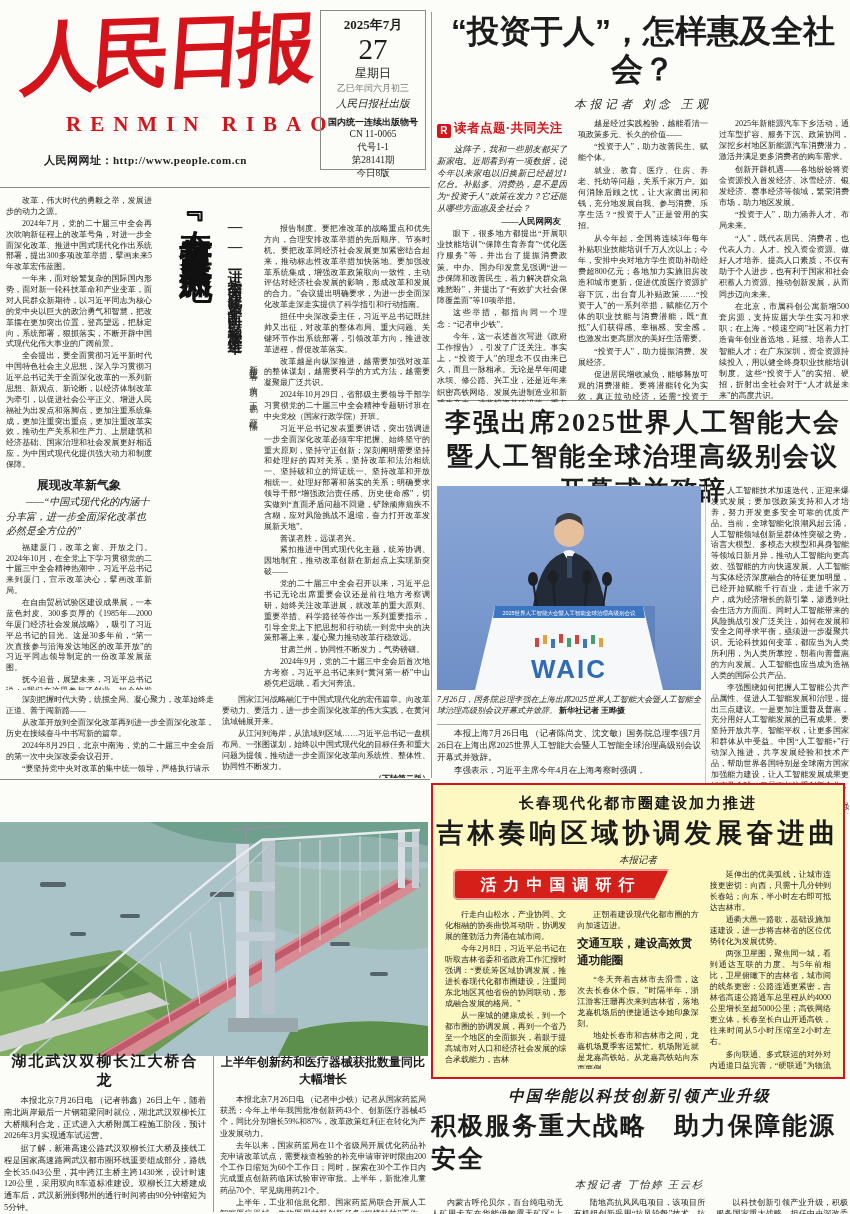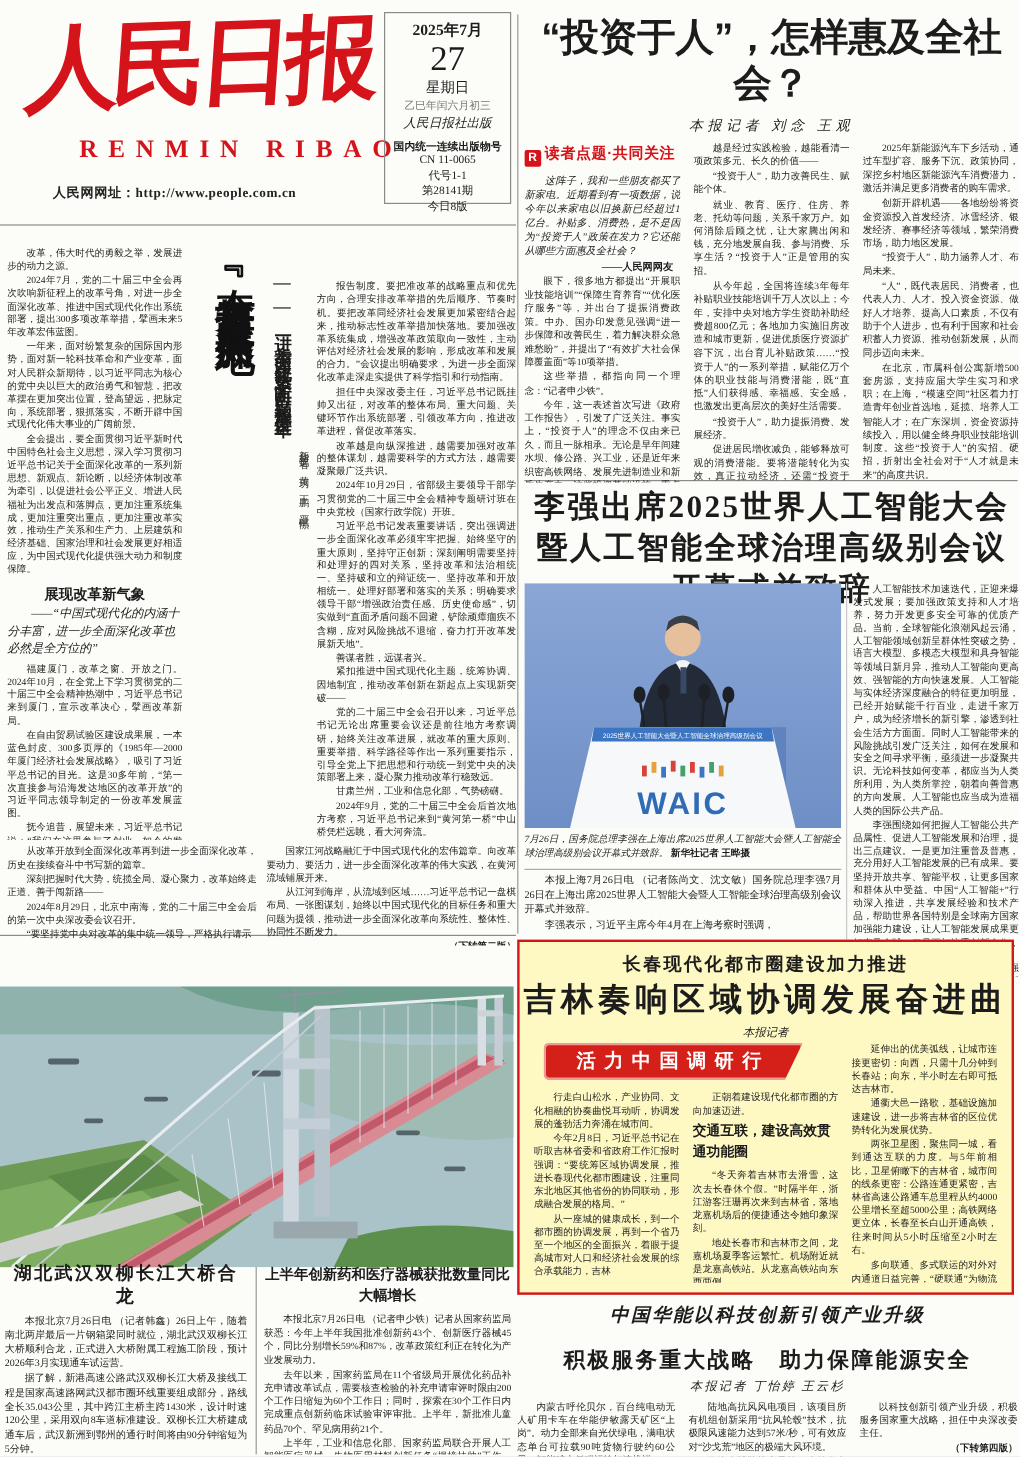--- a/index.html
+++ b/index.html
@@ -31,21 +31,21 @@
   .lead-byline{text-align:center;font-size:11.5px;margin:8px 0 6px 0;letter-spacing:4px;font-style:italic;}
   .lead-cols{display:flex;gap:11px;height:284px;overflow:hidden;}
   .lead-col{width:130px;font-size:8px;line-height:1.4;overflow:hidden;}
   .kicker{font-size:12.5px;font-weight:bold;color:#d5131a;margin:2px 0 6px 0;letter-spacing:.5px;}
   .kicker-icon{display:inline-block;width:14px;height:14px;background:#d5131a;color:#fff;
       text-align:center;line-height:14px;font-size:10px;border-radius:2px;margin-right:3px;
       font-family:"Liberation Sans",sans-serif;vertical-align:-2px;font-style:normal;}
   .reader-note p{font-style:italic;font-size:8.5px;}
   .reader-sig{text-align:right;font-weight:bold;font-size:8.5px;text-indent:0;padding-right:6px;}
   
-  #reform{left:6px;top:206px;width:424px;height:582px;}
+  #reform{left:6px;top:196px;width:424px;height:582px;}
   .rf-top{display:flex;height:494px;overflow:hidden;}
   .rf-col1{width:146px;font-size:8px;line-height:1.36;overflow:hidden;}
   .rf-sechead{font-weight:bold;font-size:12px;text-align:center;text-indent:0;margin:6px 0 2px 0;
       font-family:"Liberation Sans",sans-serif;}
   .rf-quote{font-style:italic;font-size:10px;line-height:1.45;text-indent:2em;margin-bottom:4px;}
   .rf-vtitle{width:62px;writing-mode:vertical-rl;text-orientation:upright;font-size:33px;font-weight:bold;
       font-family:"Liberation Sans",sans-serif;letter-spacing:4px;margin:4px 2px 0 4px;color:#111;}
   .rf-vsub{width:24px;writing-mode:vertical-rl;text-orientation:upright;font-size:14.5px;font-weight:bold;
       padding-top:22px;letter-spacing:4px;}
   .rf-vbyline{width:16px;writing-mode:vertical-rl;text-orientation:upright;font-size:8.5px;color:#333;
@@ -85,21 +85,21 @@
   .bn-headline{font-size:15px;font-weight:bold;text-align:center;letter-spacing:2px;margin:2px 0 5px 0;
       font-family:"Liberation Sans",sans-serif;}
   #bridge-news p{font-size:8.3px;line-height:1.42;}
   #pharma{left:220px;top:1050px;width:206px;height:162px;overflow:hidden;}
   .ph-headline{font-size:12px;font-weight:bold;text-align:center;margin:4px 0 6px 0;
       font-family:"Liberation Sans",sans-serif;}
   #pharma p{font-size:8px;line-height:1.4;}
   
   #hn{left:431px;top:1086px;width:417px;height:128px;overflow:hidden;}
   .hn-eyebrow{text-align:center;font-size:15.5px;font-weight:bold;font-style:italic;letter-spacing:2px;}
-  .hn-headline{text-align:center;font-size:18px;font-weight:bold;letter-spacing:2px;margin-top:14px;
+  .hn-headline{font-size:25px;font-weight:bold;letter-spacing:2px;margin-top:2px;
       font-family:"Liberation Sans",sans-serif;}
   .hn-byline{text-align:center;font-size:10px;font-style:italic;margin:3px 0 5px 0;letter-spacing:2px;}
   .hn-cols{display:flex;gap:11px;overflow:hidden;}
   .hn-col{flex:1;font-size:8px;line-height:1.38;overflow:hidden;}
 </style>
 </head>
 <body>
 
 <div id="page">
 
@@ -182,29 +182,29 @@
       <div class="rf-vbyline">新华社记者 黄玥 王鹏 严赋憬</div>
       <div class="rf-col2">
           <p>报告制度。要把准改革的战略重点和优先方向，合理安排改革举措的先后顺序、节奏时机。要把改革同经济社会发展更加紧密结合起来，推动标志性改革举措加快落地。要加强改革系统集成，增强改革政策取向一致性，主动评估对经济社会发展的影响，形成改革和发展的合力。”会议提出明确要求，为进一步全面深化改革走深走实提供了科学指引和行动指南。</p>
           <p>担任中央深改委主任，习近平总书记既挂帅又出征，对改革的整体布局、重大问题、关键环节作出系统部署，引领改革方向，推进改革进程，督促改革落实。</p>
           <p>改革越是向纵深推进，越需要加强对改革的整体谋划，越需要科学的方式方法，越需要凝聚最广泛共识。</p>
           <p>2024年10月29日，省部级主要领导干部学习贯彻党的二十届三中全会精神专题研讨班在中央党校（国家行政学院）开班。</p>
           <p>习近平总书记发表重要讲话，突出强调进一步全面深化改革必须牢牢把握、始终坚守的重大原则，坚持守正创新；深刻阐明需要坚持和处理好的四对关系，坚持改革和法治相统一、坚持破和立的辩证统一、坚持改革和开放相统一、处理好部署和落实的关系；明确要求领导干部“增强政治责任感、历史使命感”，切实做到“直面矛盾问题不回避，铲除顽瘴痼疾不含糊，应对风险挑战不退缩，奋力打开改革发展新天地”。</p>
           <p>善谋者胜，远谋者兴。</p>
           <p>紧扣推进中国式现代化主题，统筹协调、因地制宜，推动改革创新在新起点上实现新突破——</p>
           <p>党的二十届三中全会召开以来，习近平总书记无论出席重要会议还是前往地方考察调研，始终关注改革进展，就改革的重大原则、重要举措、科学路径等作出一系列重要指示，引导全党上下把思想和行动统一到党中央的决策部署上来，凝心聚力推动改革行稳致远。</p>
-          <p>甘肃兰州，工业和信息化部，气势磅礴。</p>
+          <p>甘肃兰州，协同性不断发力，气势磅礴。</p>
           <p>2024年9月，党的二十届三中全会后首次地方考察，习近平总书记来到“黄河第一桥”中山桥凭栏远眺，看大河奔流。</p>
           <p>在兰州，习近平总书记主持召开全面推动黄河流域生态保护和高质量发展座谈会，强调“以进一步全面深化改革为动力，坚持生态优先、绿色发展，坚持量水而行、节水优先，坚持因地制宜、分类施策，坚持统筹谋划、协同推进”。</p>
         </div>
     </div>
     <div class="rf-bottom">
       <div class="rf-bot">
+          <p>深刻把握时代大势，统揽全局、凝心聚力，改革始终走正道、善于闯新路——</p>
           <p>从改革开放到全面深化改革再到进一步全面深化改革，历史在接续奋斗中书写新的篇章。</p>
-          <p>深刻把握时代大势，统揽全局、凝心聚力，改革始终走正道、善于闯新路——</p>
           <p>2024年8月29日，北京中南海，党的二十届三中全会后的第一次中央深改委会议召开。</p>
           <p>“要坚持党中央对改革的集中统一领导，严格执行请示</p>
         </div>
       <div class="rf-bot">
         <div>
             <p>国家江河战略融汇于中国式现代化的宏伟篇章。向改革要动力、要活力，进一步全面深化改革的伟大实践，在黄河流域铺展开来。</p>
             <p>从江河到海岸，从流域到区域……习近平总书记一盘棋布局、一张图谋划，始终以中国式现代化的目标任务和重大问题为提领，推动进一步全面深化改革向系统性、整体性、协同性不断发力。</p>
           </div>
         <div class="jump">（下转第二版）</div>
       </div>

